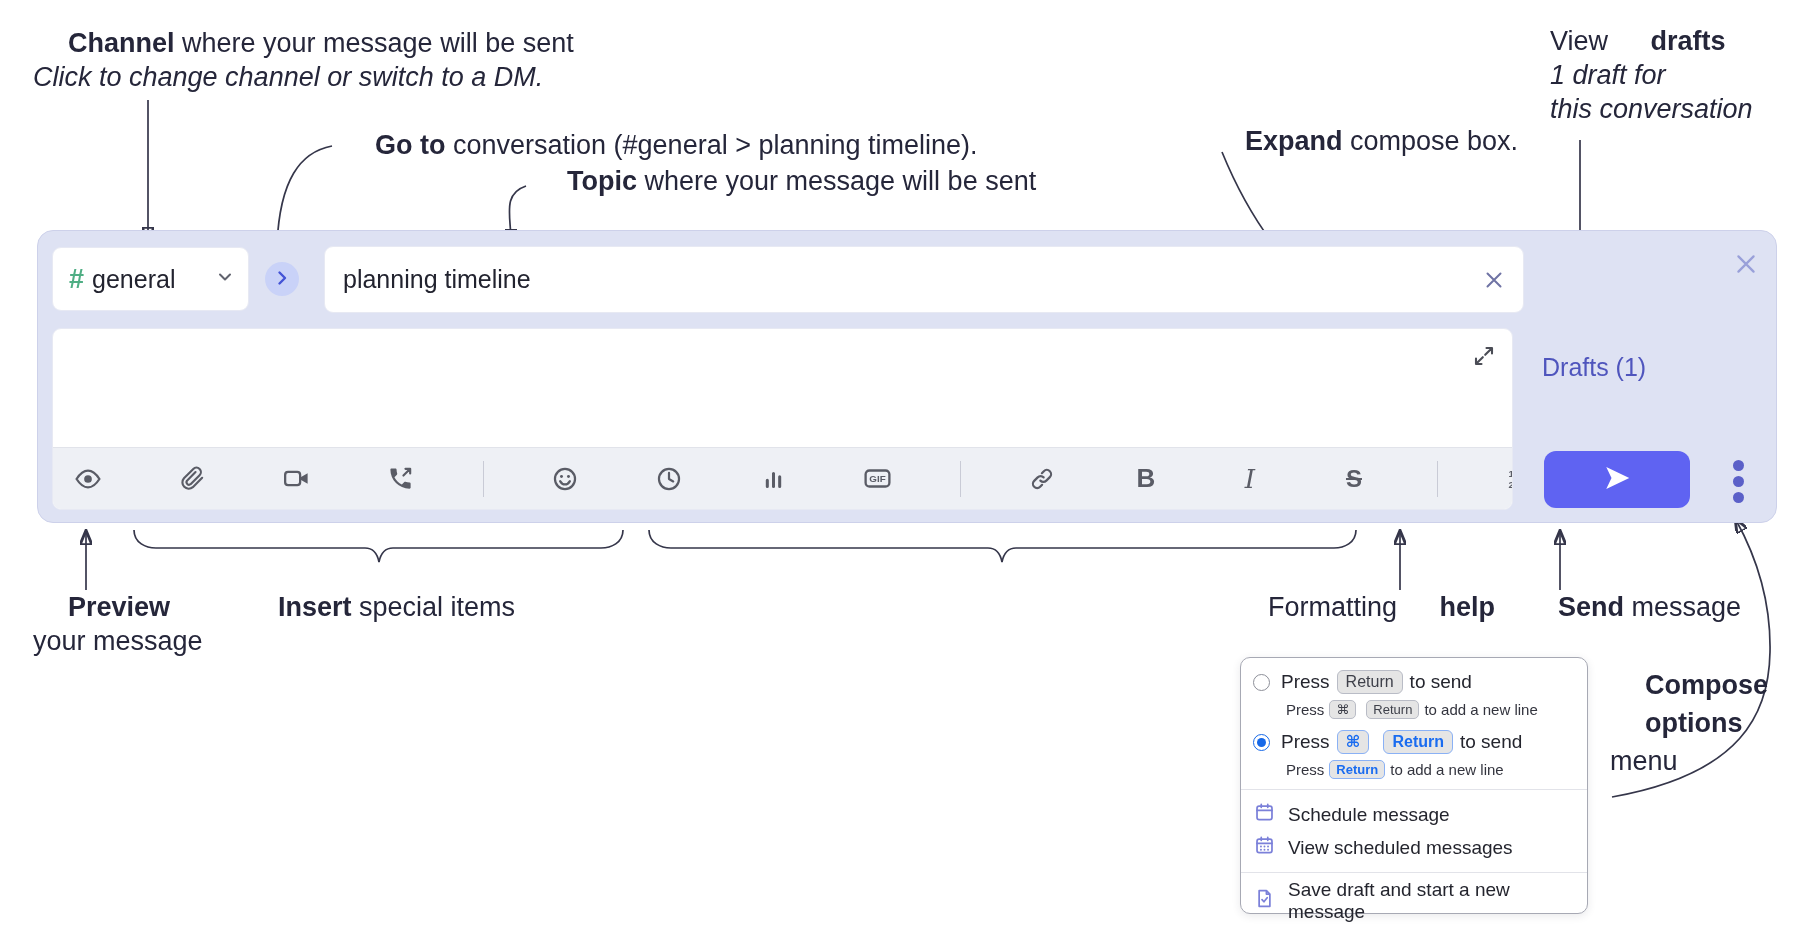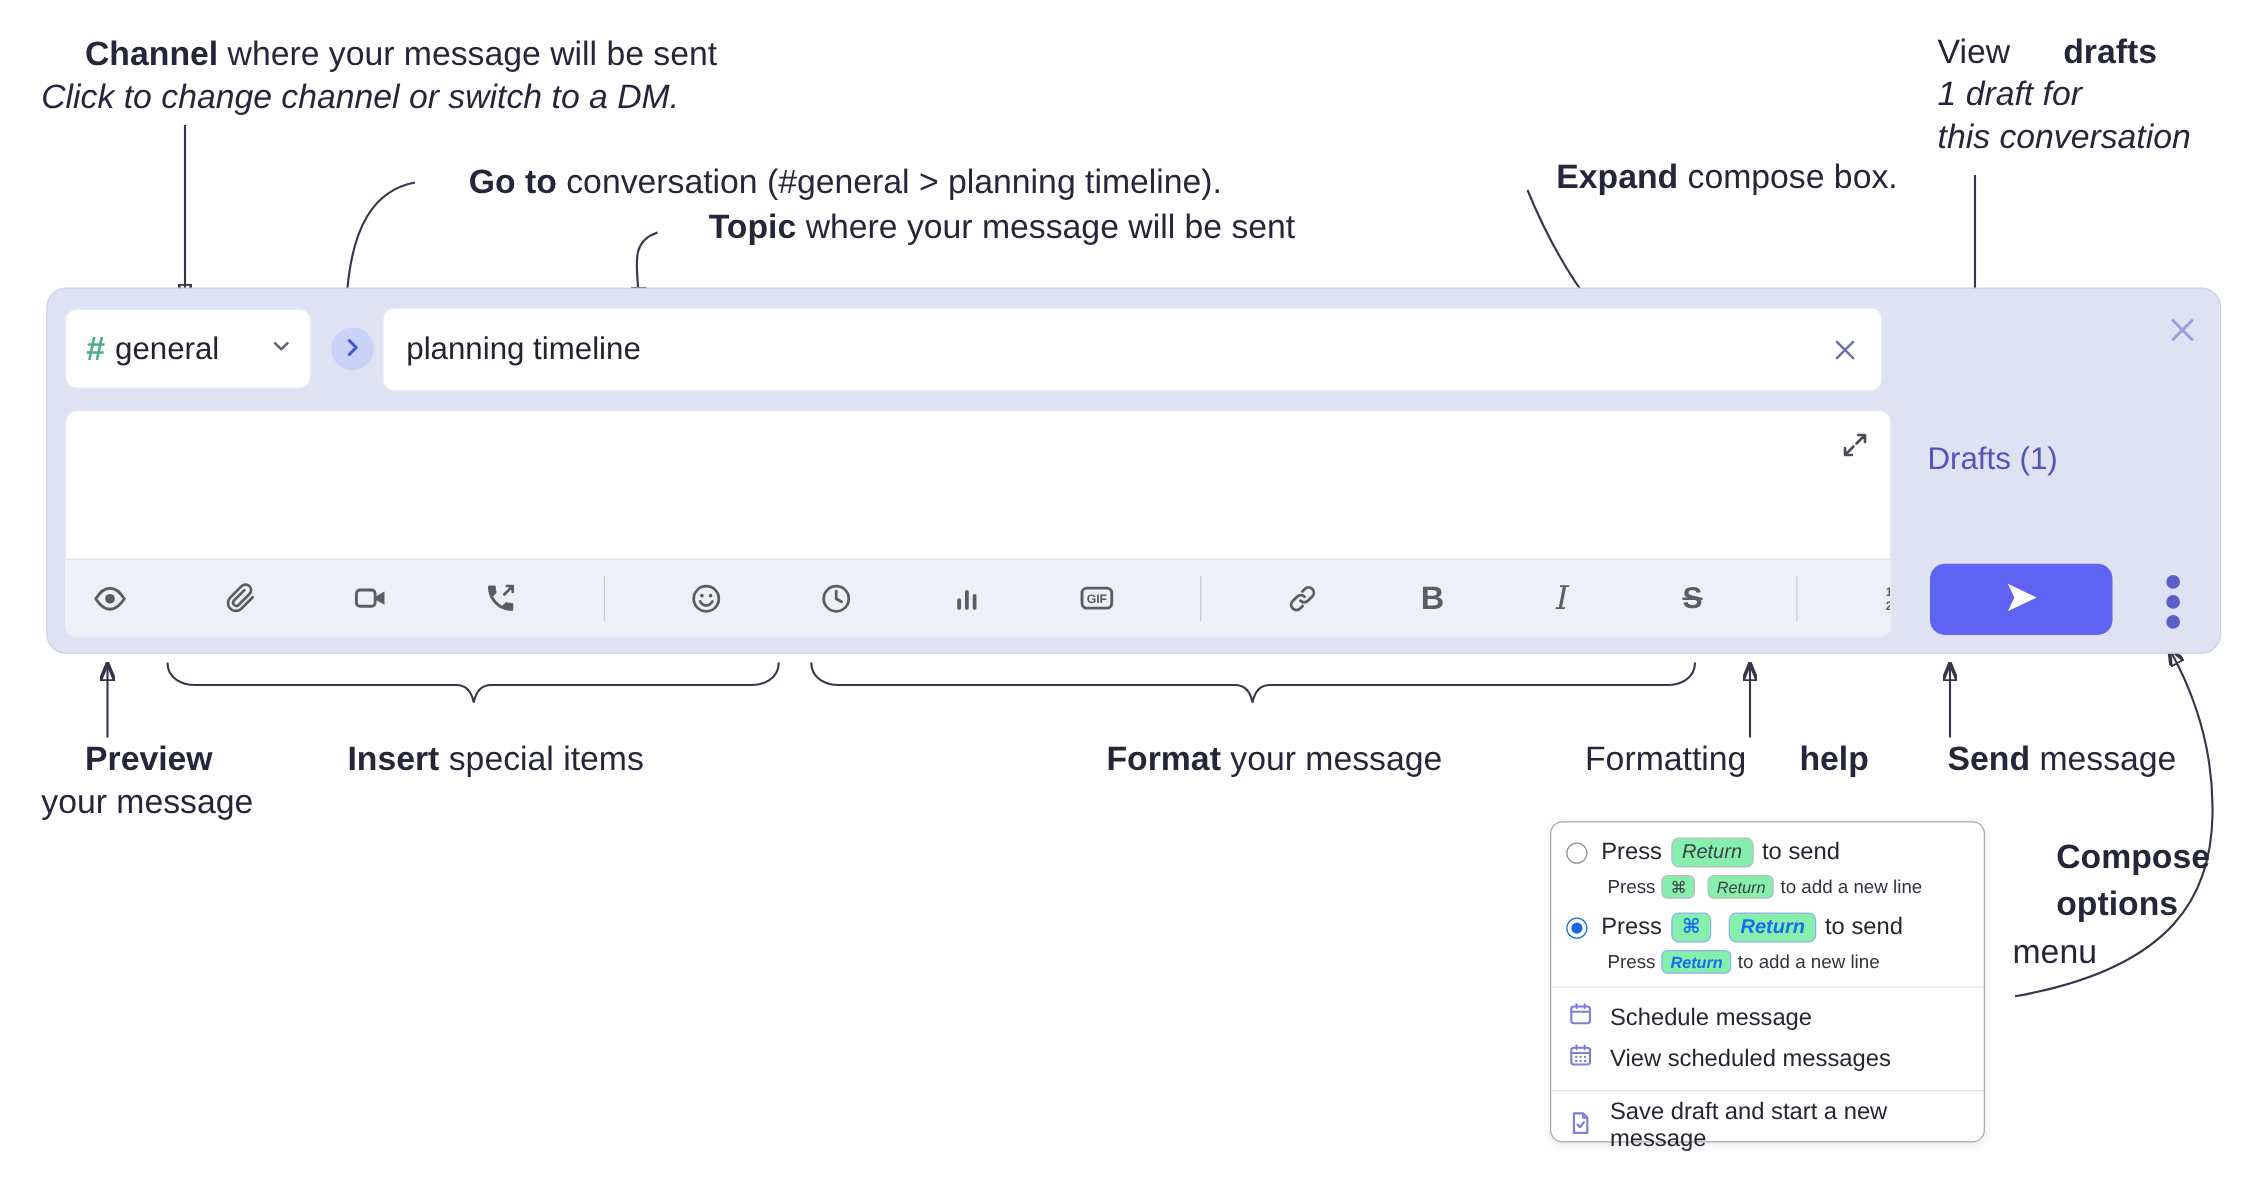--- a/index.html
+++ b/index.html
@@ -19,21 +19,21 @@
   
   .compose { position:absolute; left:37px; top:230px; width:1740px; height:293px;
              background:var(--compose_bg,#dee2f3); border:1px solid var(--compose_border,#cdd1ea); border-radius:16px; }
   .chan { position:absolute; left:14px; top:16px; width:197px; height:64px; background:var(--field_bg,#fff);
           border:1px solid var(--field_border,#e7e9f3); border-radius:9px; display:flex; align-items:center;
           padding:0 12px 0 16px; cursor:pointer; }
   .chan .hash { color:var(--hash_green,#4fae84); font-weight:700; font-size:27px; margin-right:8px; }
   .chan .cname { font-size:25px; color:var(--chan_text,#22232f); flex:1; }
   .goto-btn { position:absolute; left:227px; top:31px; width:34px; height:34px; border:none; border-radius:50%;
               background:var(--goto_circle_bg,#c9d2f8); display:flex; align-items:center; justify-content:center; cursor:pointer; }
-  .topic-wrap { position:absolute; left:268px; top:15px; width:1200px; height:67px; }
+  .topic-wrap { position:absolute; left:286px; top:15px; width:1200px; height:67px; }
   .topic-wrap input { width:100%; height:100%; border:1px solid var(--field_border,#e7e9f3); border-radius:9px;
                       background:var(--field_bg,#fff); font-family:inherit; font-size:25px; color:var(--chan_text,#22232f);
                       padding:0 60px 0 18px; outline:none; }
   .clear-x { position:absolute; right:18px; top:22px; cursor:pointer; }
 
   .msgbox { position:absolute; left:14px; top:97px; width:1461px; height:182px; background:var(--field_bg,#fff);
             border:1px solid var(--field_border,#e7e9f3); border-radius:9px; overflow:hidden; }
   .msgbox textarea { width:100%; height:118px; border:none; resize:none; outline:none; font-family:inherit;
                      font-size:25px; color:var(--chan_text,#22232f); padding:16px 60px 0 18px; background:transparent; }
   .msgbox textarea::placeholder { color:var(--placeholder,#8e9097); opacity:1; }
@@ -67,21 +67,21 @@
   .popup { position:absolute; left:1240px; top:657px; width:348px; height:257px; background:#fff;
            border:1.5px solid var(--popup_border,#a7a9b4); border-radius:10px; box-shadow:0 2px 8px rgba(40,40,60,.10);
            padding:9px 0 0 0; font-size:19px; color:var(--popup_text,#24252e); }
   .prow { display:flex; align-items:center; padding:0 12px; }
   .prow.main { height:30px; cursor:pointer; }
   .prow.sub { height:24px; padding-left:45px; font-size:15px; color:var(--popup_sub,#33343e); }
   .radio { width:17px; height:17px; border-radius:50%; border:1.6px solid var(--radio_gray,#8d8f99); margin-right:11px; flex:0 0 auto; }
   .radio.on { border-color:var(--radio_blue,#1668e8); display:flex; align-items:center; justify-content:center; }
   .radio.on i { width:9px; height:9px; border-radius:50%; background:var(--radio_blue,#1668e8); }
   .kchip { display:inline-block; border:1.5px solid var(--chip_border,#b9bcc6); border-radius:6px; padding:1px 8px;
-           font-size:16px; color:var(--chip_text,#3e404a); margin:0 7px; background:#86efac; line-height:20px;font-style:italic; }
+           font-size:16px; color:var(--chip_text,#3e404a); margin:0 7px; background:#e5e5e5; line-height:20px; }
   .prow.sub .kchip { font-size:13px; padding:0 6px; margin:0 5px; border-radius:5px; line-height:17px; }
   .kchip.blue { color:var(--key_blue,#1a6cf0); border-color:var(--key_blue_border,#8ab1f5); font-weight:600; }
   .pdiv { height:1px; background:#e2e3e9; margin:8px 0; }
   .pitem { display:flex; align-items:center; height:33px; padding:0 12px; cursor:pointer; }
   .pitem.tall { height:40px; }
   .pitem svg { margin-right:12px; flex:0 0 auto; }
   .gap6 { height:6px; }
 </style>
 </head>
 <body>
@@ -327,23 +327,20 @@
     </button>
   </div>
 
   <div class="ann" style="left:33px; top:590px;">
     <div><b>Preview</b></div>
     <div>your message</div>
   </div>
   <div class="ann center" style="left:379px; top:590px;">
     <b>Insert</b><span> special items</span>
   </div>
-  <div class="ann center" style="left:1002px; top:590px;">
-    <b>Format</b><span> your message</span>
-  </div>
   <div class="ann" style="left:1268px; top:590px;">
     <span>Formatting </span><b>help</b>
   </div>
   <div class="ann" style="left:1523px; top:590px;text-align:right;">
     <b>Send</b><span> message</span>
   </div>
   <div class="ann" style="left:1610px; top:666px; line-height:38px;">
     <div><b>Compose</b></div>
     <div><b>options</b></div>
     <div>menu</div>

